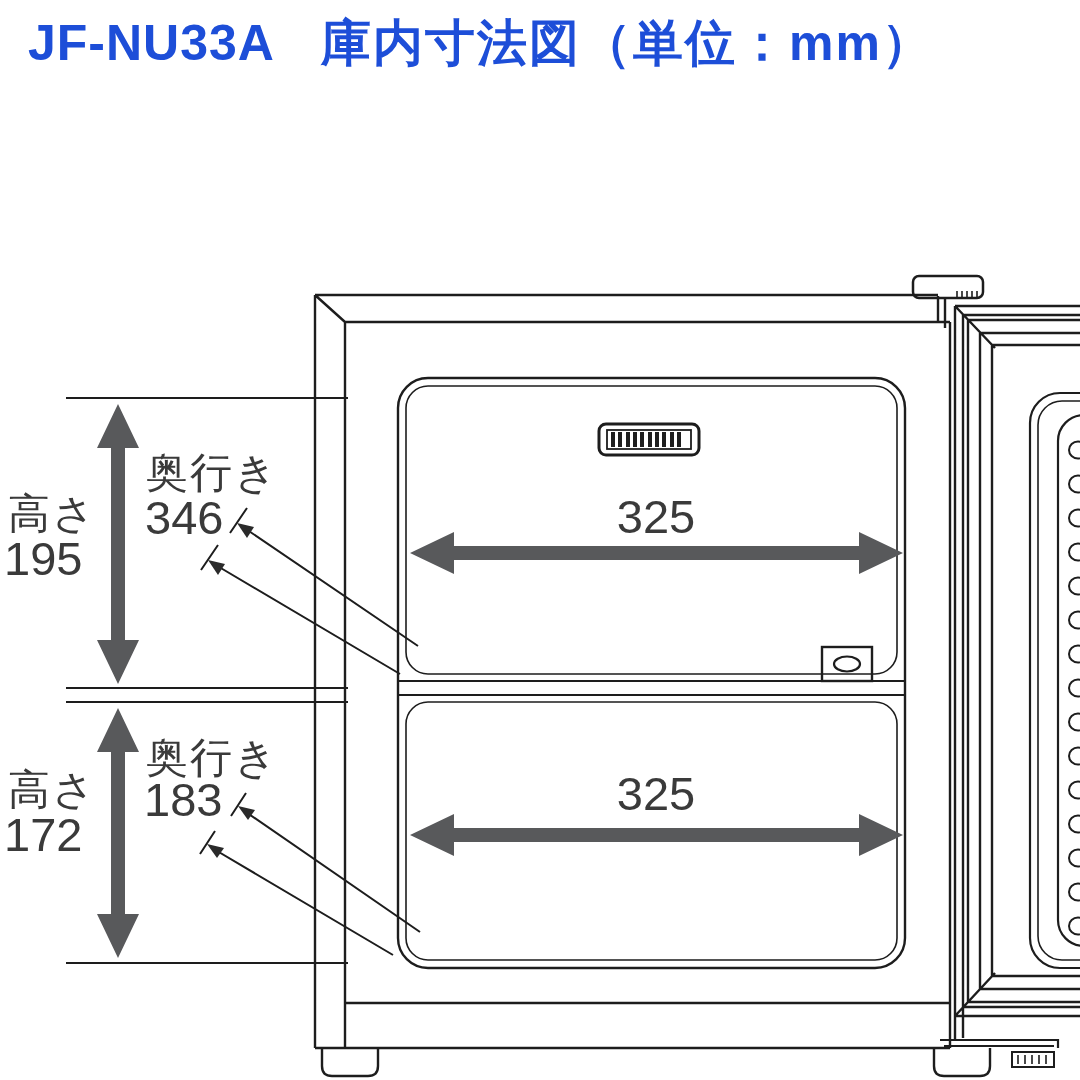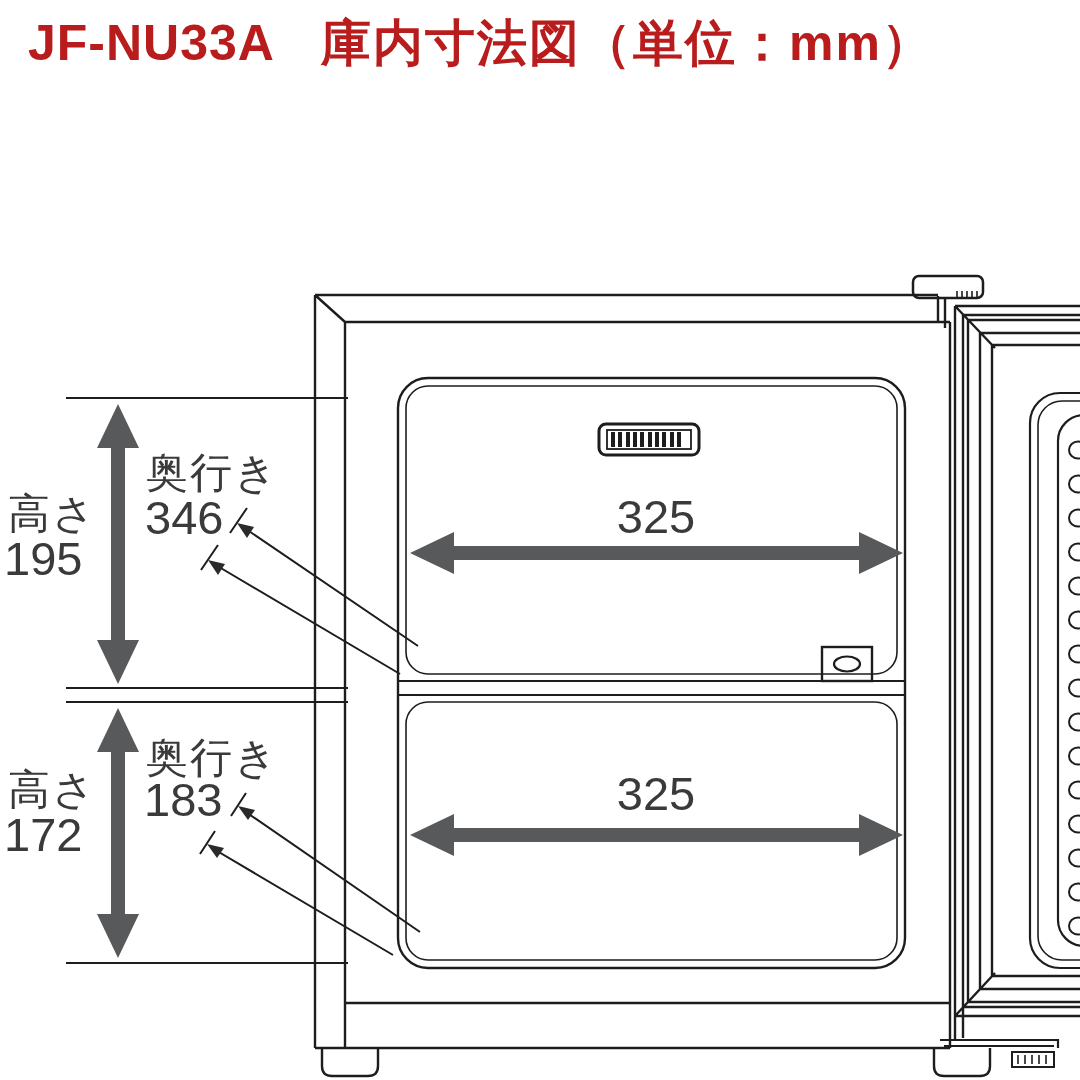--- a/index.html
+++ b/index.html
@@ -2,21 +2,21 @@
 <html><head>
 <meta charset="utf-8">
 <style>
   html,body{margin:0;padding:0;background:#ffffff;}
   .canvas{
     position:relative;width:1080px;height:1080px;background:#ffffff;overflow:hidden;
     font-family:"Liberation Sans","DejaVu Sans",sans-serif;
   }
   .title-bar{
     position:absolute;left:28px;top:10px;white-space:nowrap;
-    font-weight:bold;font-size:50px;color:#b91c1c;letter-spacing:1px;
+    font-weight:bold;font-size:50px;color:#1d4ed8;letter-spacing:1px;
   }
   .title-bar .jp{margin-left:46px;letter-spacing:2px;}
   svg{position:absolute;left:0;top:0;}
   .ln{stroke:#1d1d1d;fill:none;}
   .dimtxt{fill:#3a3a3a;font-size:47px;font-family:"Liberation Sans","DejaVu Sans",sans-serif;}
   .dimlbl{fill:#3a3a3a;font-size:42px;font-family:"Liberation Sans","DejaVu Sans",sans-serif;letter-spacing:2px;}
 </style>
 </head>
 <body>
 

